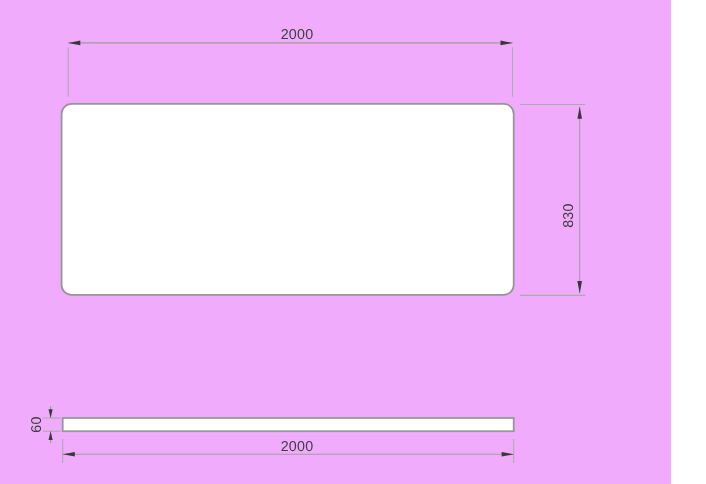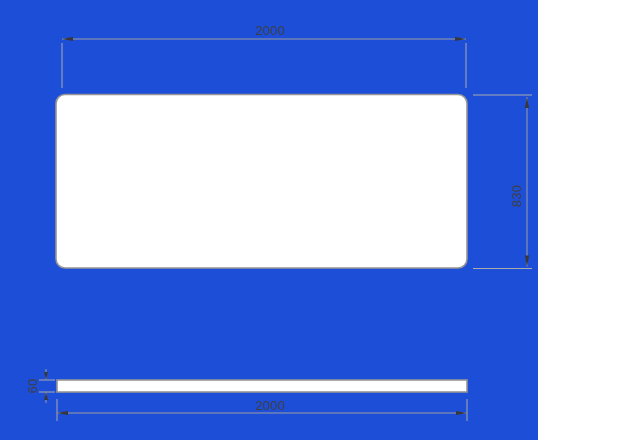--- a/index.html
+++ b/index.html
@@ -3,23 +3,23 @@
 <meta charset="utf-8">
 <style>
   html, body {
     margin: 0;
     padding: 0;
     background: #ffffff;
     font-family: "Liberation Sans", sans-serif;
   }
   .page {
     position: relative;
-    width: 538px;
+    width: 610px;
     height: 440px;
-    background: #1d4ed8;
+    background: #f0abfc;
     overflow: hidden;
   }
   svg { display: block; }
 
   
   .outline {
     fill: #ffffff;
     stroke: #969696;
     stroke-width: 1.6px;
   }

